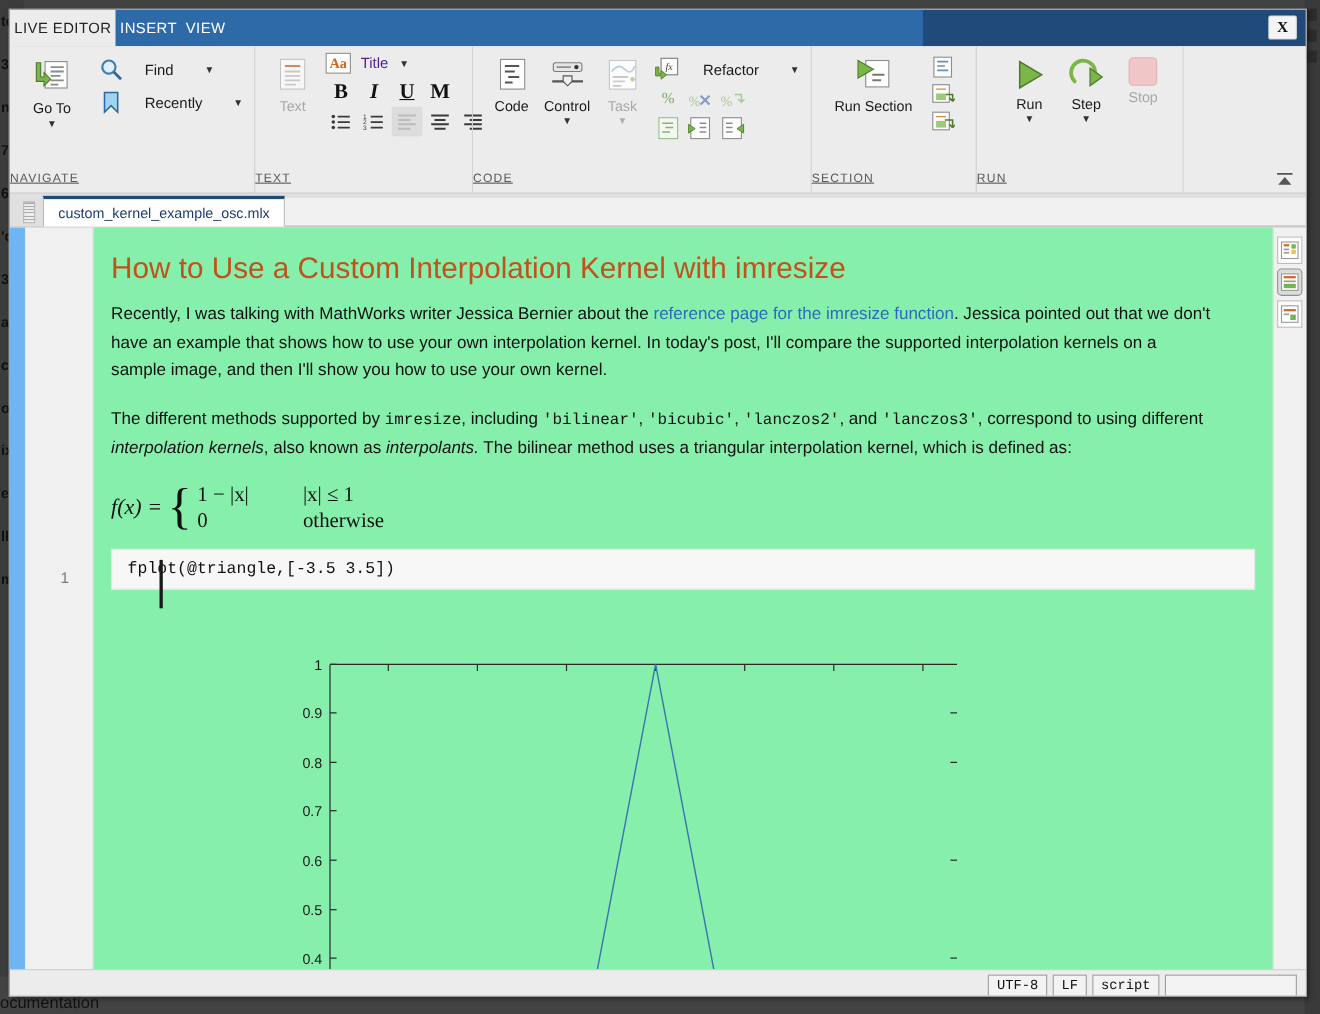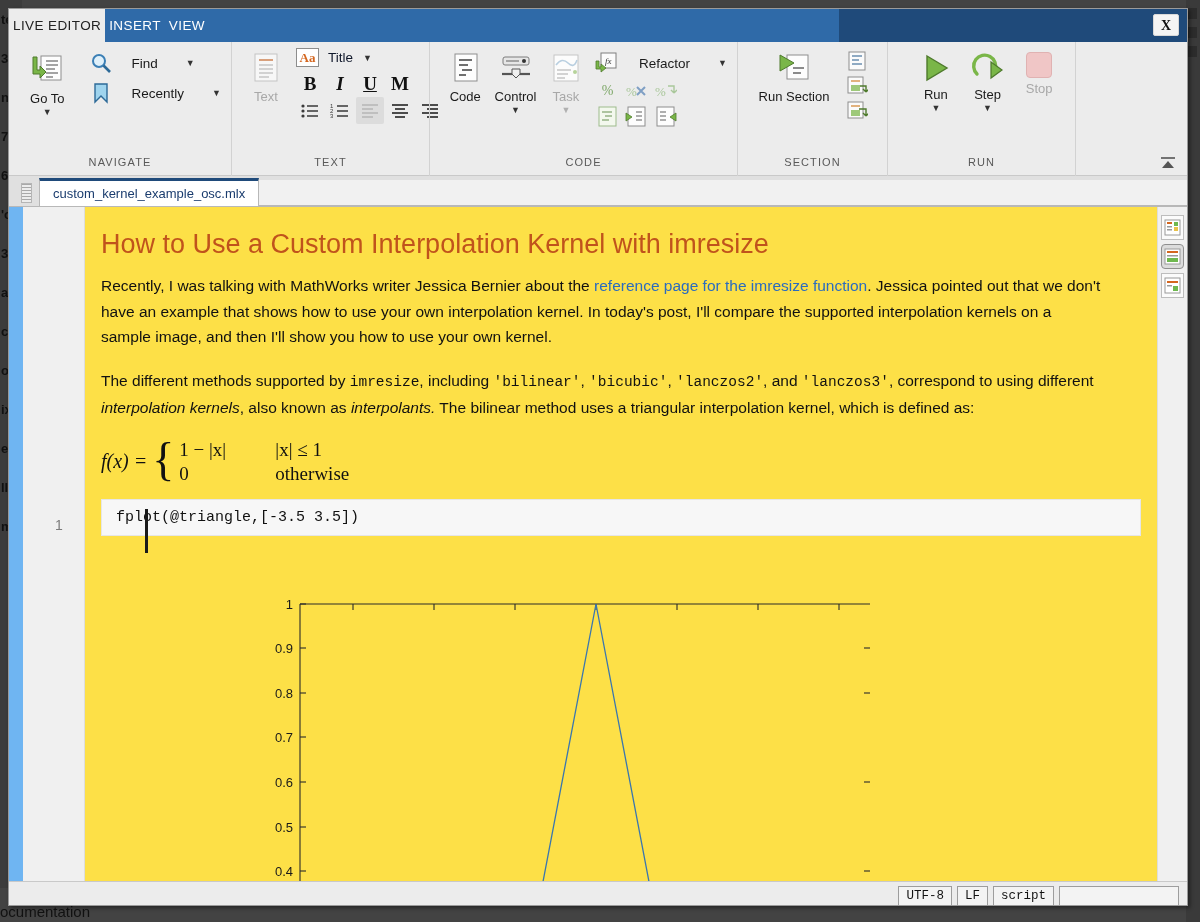--- a/index.html
+++ b/index.html
@@ -59,22 +59,22 @@
 
   
   #ribbon {
     height:134px; background:#ececec; display:flex;
     border-bottom:1px solid #c9c9c9; position:relative;
   }
   .rgroup { display:flex; flex-direction:column; position:relative; height:134px; }
   .rgroup + .rgroup { border-left:1px solid #d2d2d2; }
   .rgroup-body { flex:1; display:flex; align-items:flex-start; padding:6px 10px 0 10px; }
   .rgroup-label {
-    height:22px; line-height:16px; text-align:center;
-    font-size:11px; color:#595959; letter-spacing:1.1px;
+    height:22px; line-height:16px; 
+    font-size:11px; color:#595959; letter-spacing:1.1px;text-decoration:underline;
   }
   .big-btn {
     display:flex; flex-direction:column; align-items:center;
     width:60px; padding-top:4px; cursor:default;
   }
   .big-btn .lbl { font-size:13px; color:#1a1a1a; margin-top:3px; white-space:nowrap; }
   .big-btn.disabled .lbl { color:#a8a8a8; }
   .caret { font-size:9px; color:#333; line-height:8px; margin-top:2px; }
   .caret.dim { color:#b0b0b0; }
   .row-btn { display:flex; align-items:center; gap:20px; height:30px; cursor:default; }
@@ -89,21 +89,21 @@
   .fmt-btn {
     width:28px; height:27px; display:flex; align-items:center; justify-content:center;
     font-family:"Liberation Serif", serif; font-size:19px; color:#111; cursor:default;
   }
   .fmt-btn.sel { background:#dcdcdc; border-radius:2px; }
   .aa-box {
     width:23px; height:19px; border:1px solid #8d8d8d; background:#fff;
     color:#d4661f; font-size:13px; font-weight:bold; line-height:17px; text-align:center;
     font-family:"Liberation Serif", serif;
   }
-  .style-name { font-size:13.5px; color:#0f172a; margin-left:7px; }
+  .style-name { font-size:13.5px; color:#4c1d95; margin-left:7px; }
   .stop-sq { width:26px;height:26px;background:#f0c6c6;border:1px solid #e0b2b2;border-radius:4px; }
 
   .small-icon-col { display:flex; flex-direction:column; gap:3px; margin-left:6px; padding-top:2px;}
   .pct-row { display:flex; gap:4px; align-items:center; }
   .pct-btn { width:25px;height:22px;display:flex;align-items:center;justify-content:center;
              font-size:14px;color:#7fa86a;font-family:"Liberation Serif",serif; }
 
   #collapse-ribbon { position:absolute; right:10px; bottom:6px; }
 
   
@@ -118,21 +118,21 @@
     height:28px; background:#fff; border:1px solid #b8b8b8; border-bottom:none;
     border-top:3px solid #1f4a7a;
     padding:0 13px; line-height:25px; font-size:13px; color:#1a3c6e;
   }
   #doc-tab-rest { flex:1; height:26px; background:#f1f1f1; border-bottom:1px solid #b8b8b8; }
 
   
   #editor-area { display:flex; height:674px; background:#fff; position:relative; }
   #left-accent { width:14px; background:#6fb5f2; }
   #gutter { width:62px; background:#f0f0f0; border-right:1px solid #ddd; position:relative; }
-  #doc-canvas { flex:1; background:#fde047; position:relative; overflow:hidden; }
+  #doc-canvas { flex:1; background:#86efac; position:relative; overflow:hidden; }
   #right-rail { width:30px; background:#f0f0f0; border-left:1px solid #ddd; padding-top:8px;
                 display:flex; flex-direction:column; align-items:center; gap:4px; }
   .rail-btn { width:23px; height:25px; border:1px solid #bdbdbd; background:#fbfbfb;
               display:flex; align-items:center; justify-content:center; }
   .rail-btn.sel { background:#dcdcdc; border:1px solid #8f8f8f; border-radius:4px; }
 
   #doc-title { font-size:27px; color:#c0531c; font-weight:normal; margin:22px 0 13px 16px;
                font-family:"Liberation Sans", sans-serif; }
   .para { font-size:15.5px; color:#111; line-height:25.5px; margin:0 0 18px 16px;
           max-width:1000px; }

